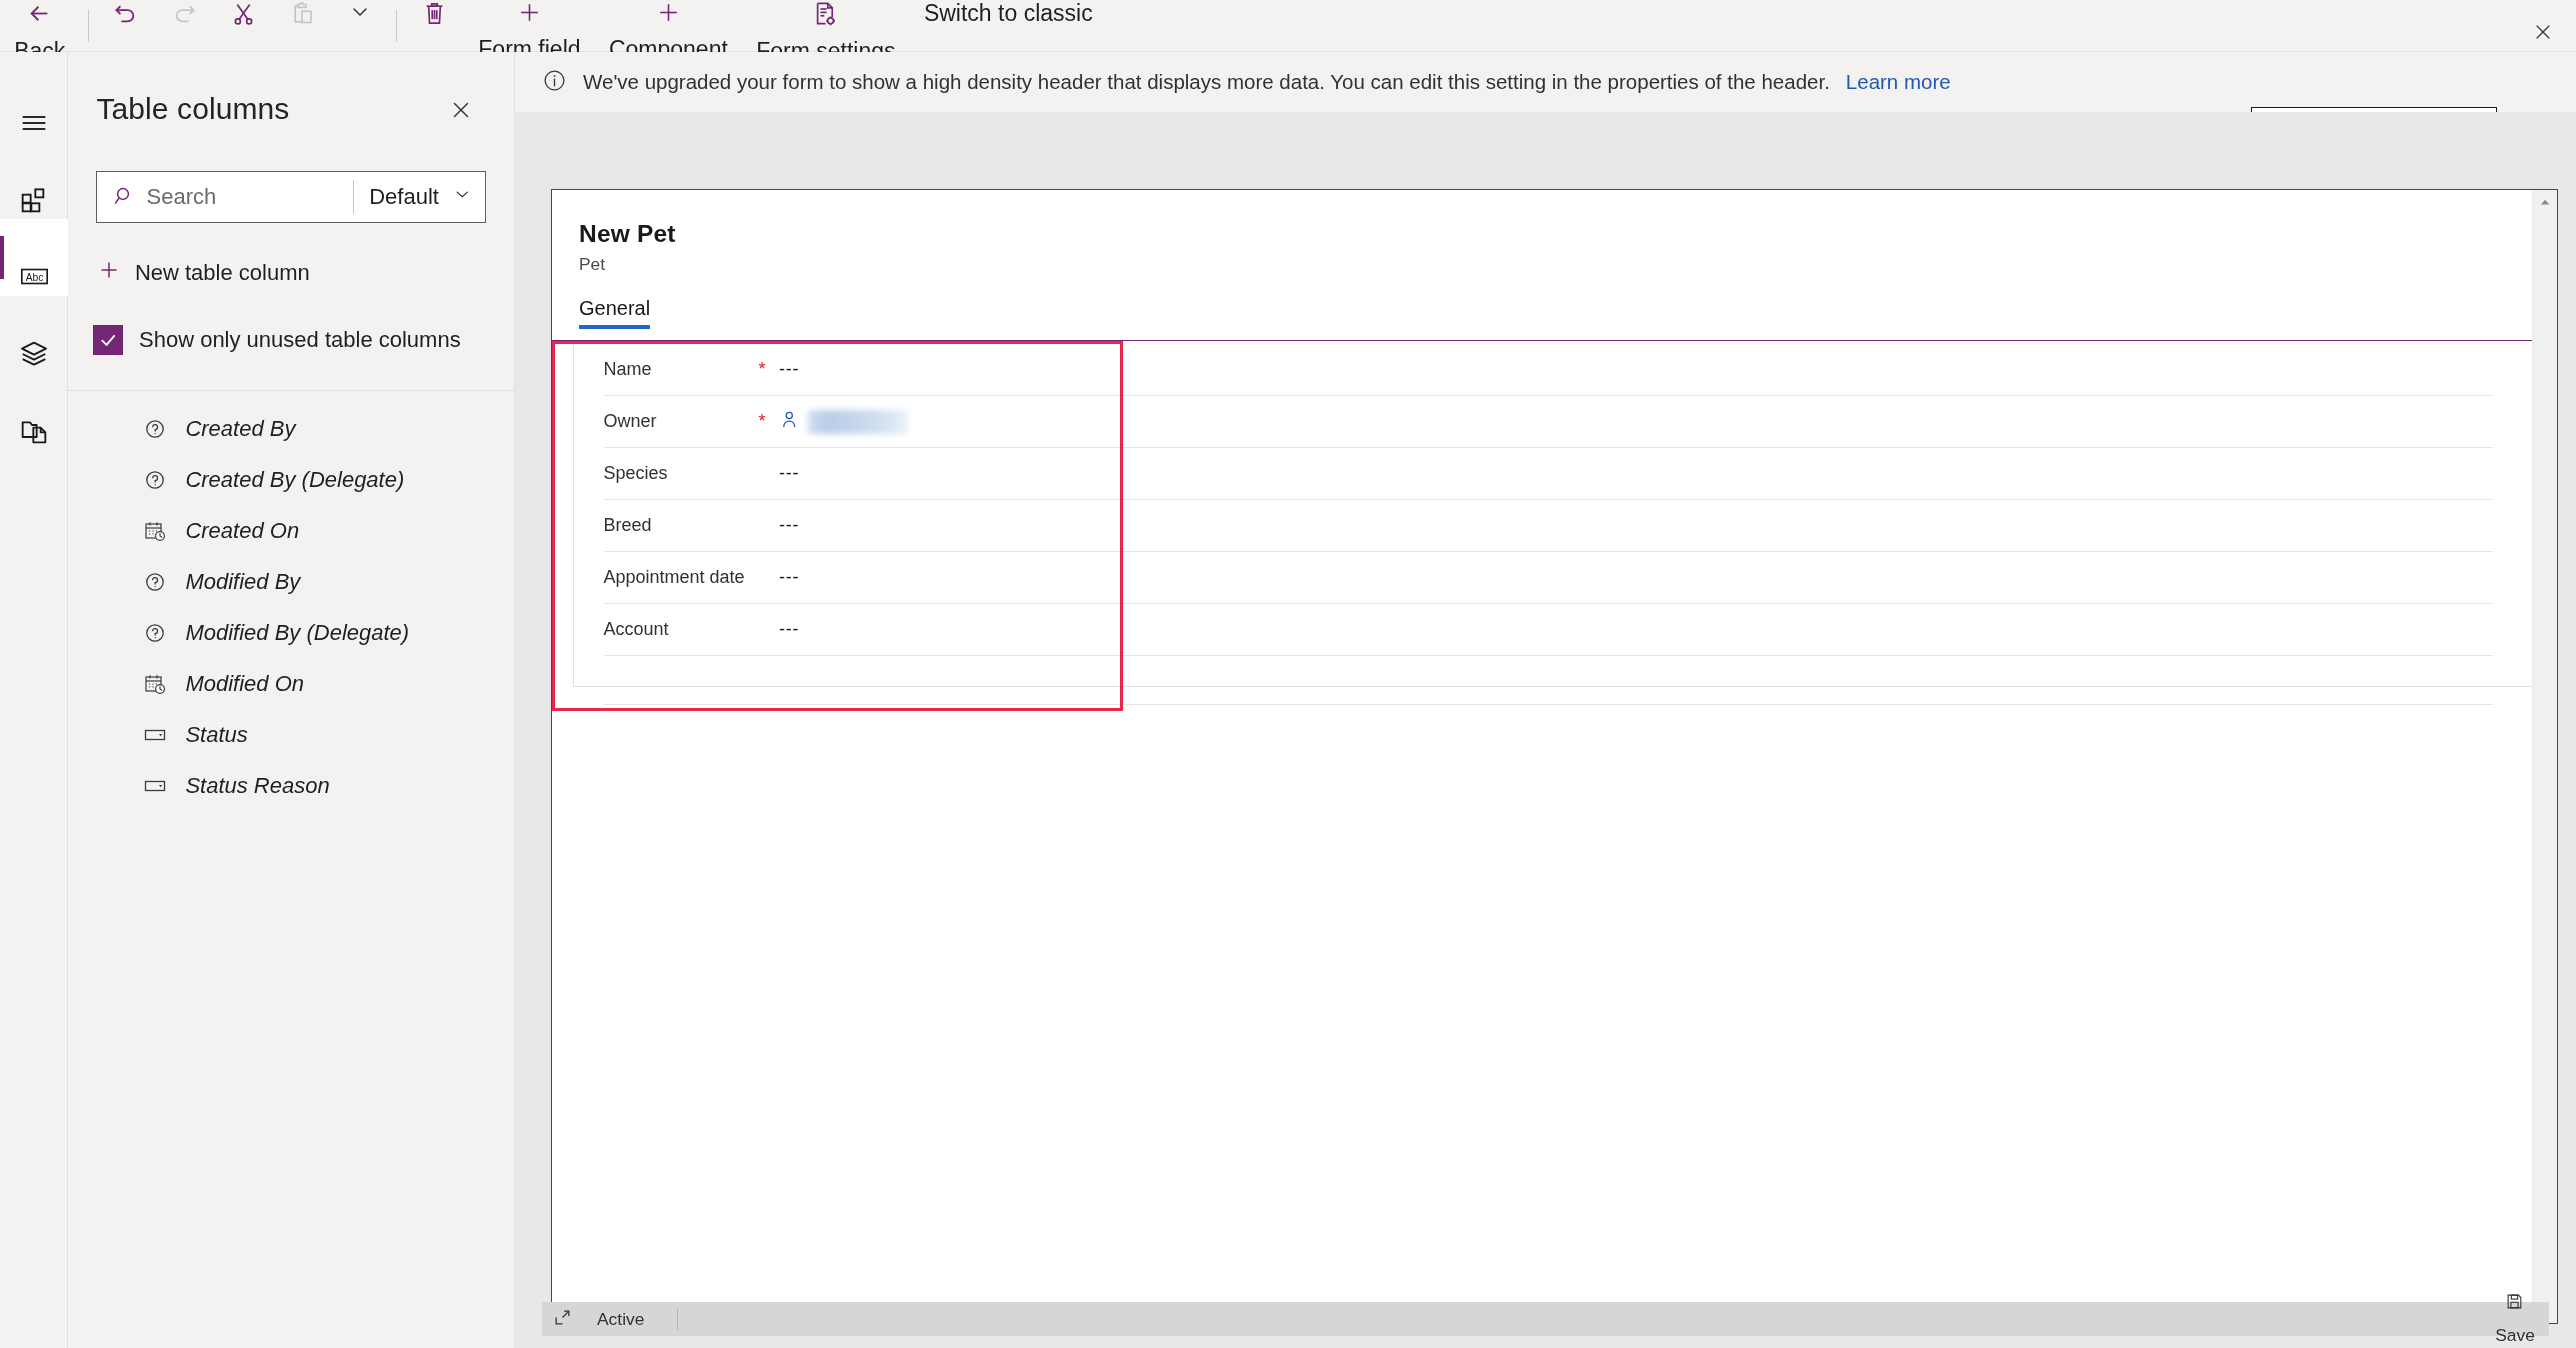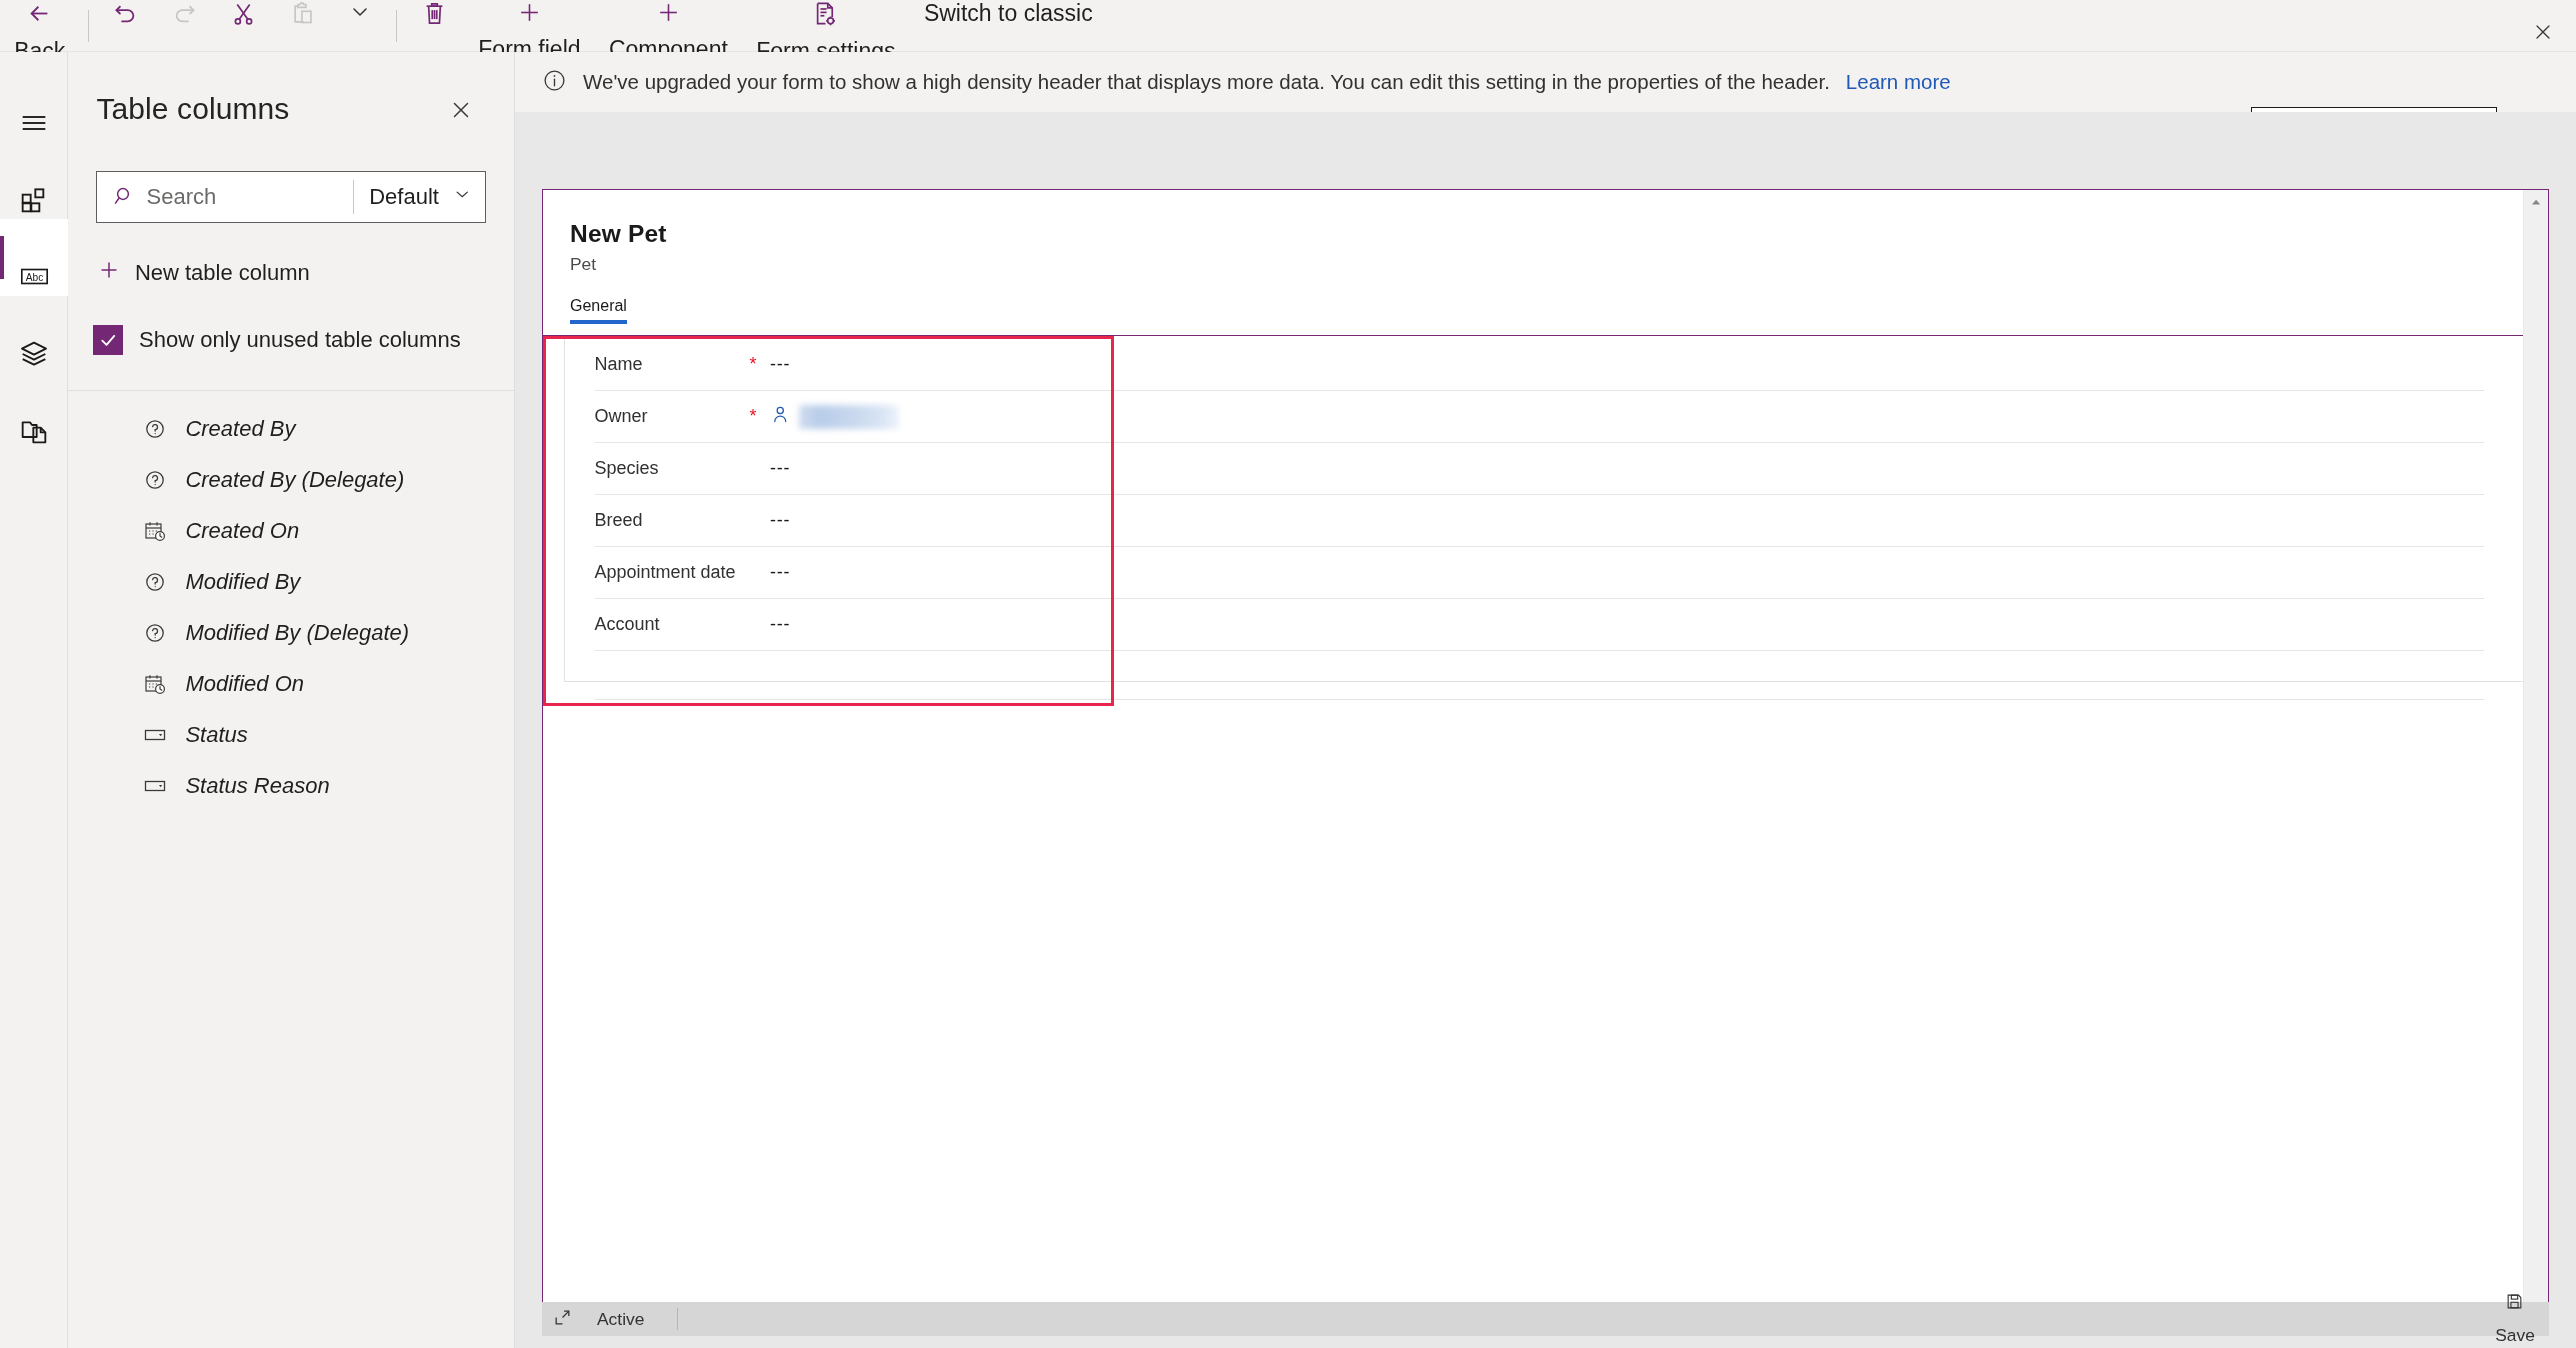--- a/index.html
+++ b/index.html
@@ -124,30 +124,30 @@
     display: flex; align-items: center; justify-content: center;
     font-size: 21.3px; font-weight: bold; color: #201f1e; cursor: pointer;
   }
 
   
   .canvas-outer {
     position: absolute; left: 515px; top: 112px; width: 2061px; height: 1237px;
     background: #e8e8e8;
   }
   .canvas {
-    position: absolute; left: 27px; top: 77px; width: 2007px; height: 1135px;
+    position: absolute; left: 36px; top: 77px; width: 2007px; height: 1135px;
     background: #ffffff; border: 1.6px solid #742774;
     overflow: hidden;
   }
   .form-head { padding: 30px 0 0 27px; }
   .form-title { font-size: 24.5px; font-weight: bold; color: #1b1a19; letter-spacing: 0.2px; }
   .form-sub { font-size: 17.4px; color: #4a4a48; margin-top: 5.5px; }
   .tabs { display: flex; margin-top: 22px; }
   .tab {
-    position: relative; font-size: 16px; color: #1b1a19; padding-bottom: 9.5px; cursor: pointer;
+    position: relative; font-size: 20px; color: #1b1a19; padding-bottom: 9.5px; cursor: pointer;
   }
   .tab.active::after {
     content: ""; position: absolute; left: 0; bottom: 0; width: 100%; height: 4px; background: #2266cc;
   }
 
   .section {
     position: relative; margin-top: 11px;
     border-top: 1.6px solid #742774;
     height: 360px;
   }

